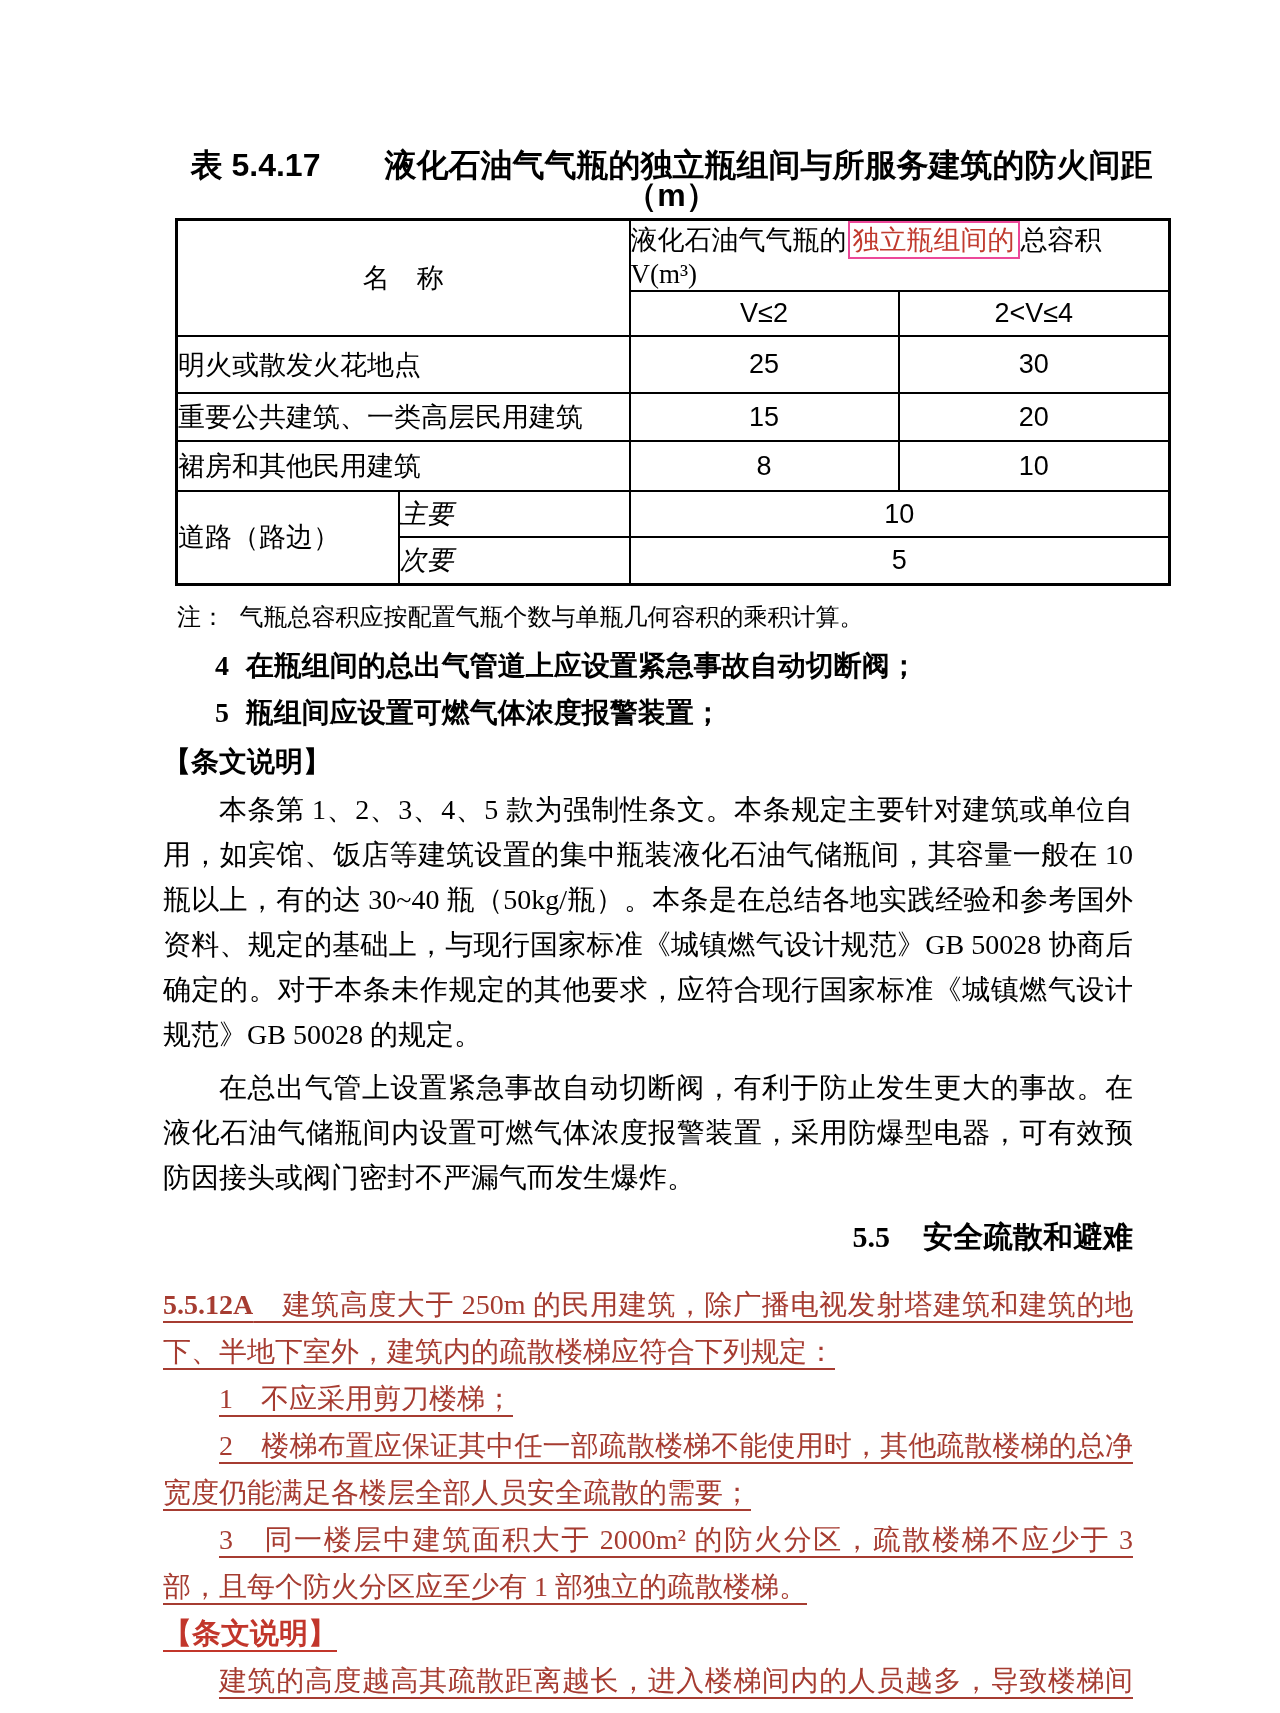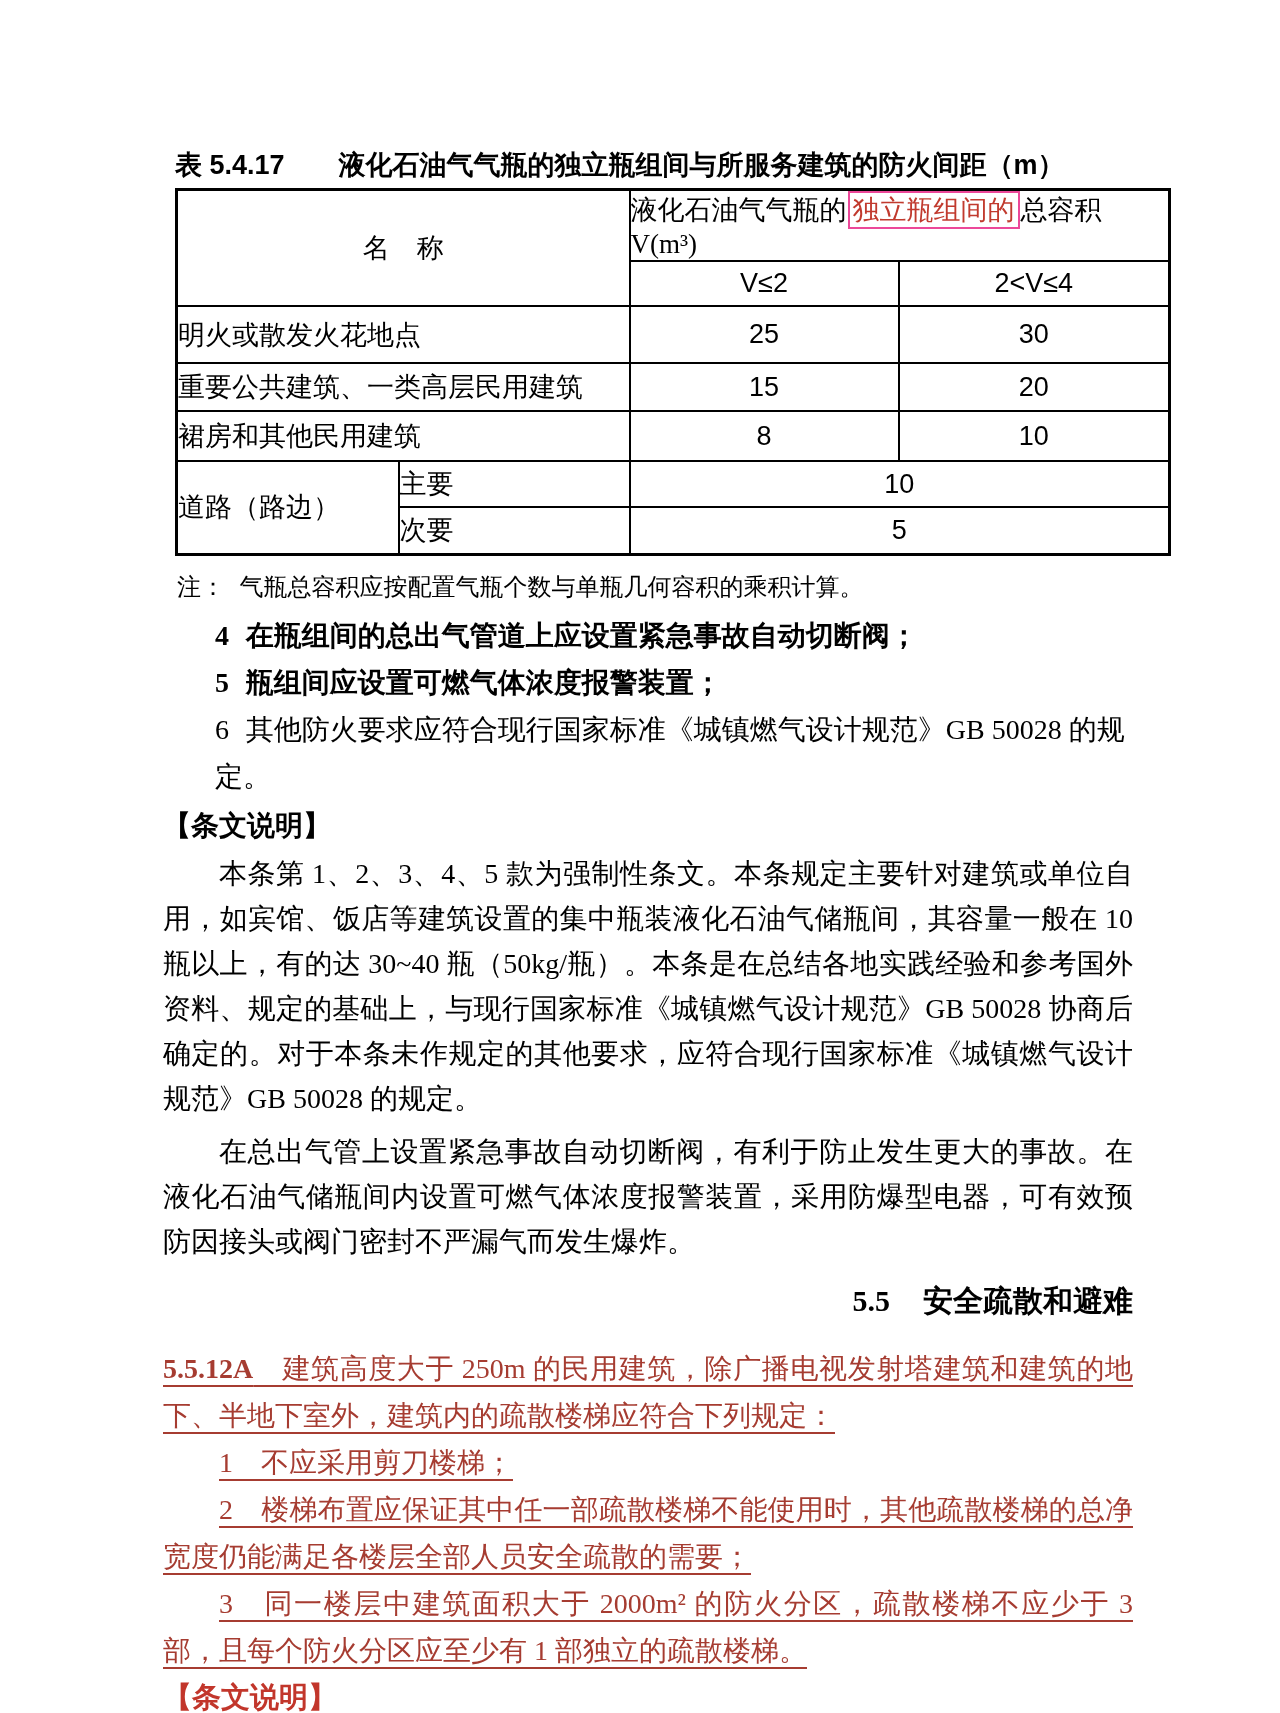--- a/index.html
+++ b/index.html
@@ -12,22 +12,22 @@
   html,body{margin:0;padding:0;background:#ffffff;}
   .page{
     width:1280px;height:1713px;background:#ffffff;color:#000;
     overflow:hidden;position:relative;
     font-family:var(--serif);
   }
   .content{margin-left:163px;width:1010px;}
 
   
   .table-caption{
-    margin:150px 0 8px 12px;width:993px;text-align:left;
-    font-family:var(--sans);font-weight:bold;font-size:27px;line-height:30px;
+    margin:150px 0 8px 12px;width:993px;text-align:center;
+    font-family:var(--sans);font-weight:bold;font-size:32px;line-height:30px;
   }
   table.spec{
     margin-left:12px;width:993px;border-collapse:collapse;table-layout:fixed;
     border:3px solid #000;
   }
   table.spec td{
     border:2px solid #000;font-family:var(--sans);font-size:27px;
     vertical-align:middle;padding:0;
   }
   .h-row1 td{height:68px;}
@@ -41,21 +41,21 @@
   td.c-cap{padding-left:12px;}
   .redbox{
     color:#C13A2E;border:2px solid #ec4899;padding:0 3px;margin:0 1px;
     display:inline-block;line-height:34px;
   }
   .serif{font-family:var(--serif);}
   td.v-head{text-align:center;font-family:var(--serif);font-size:28px;}
   td.num-cell{text-align:center;font-family:var(--serif);font-size:28px;}
   td.rowname{padding-left:22px;}
   td.roadlabel{padding-left:24px;}
-  td.roadtype{padding-left:20px;}
+  td.roadtype{padding-left:20px;font-style:italic;}
 
   .note-line{margin:16px 0 0 14px;font-family:Liberation Sans, sans-serif;font-size:24px;line-height:30px;}
   .note-label{margin-right:0.6em;}
 
   
   .clauses{margin-top:10px;}
   .clause-line{padding-left:52px;font-size:28px;line-height:47px;}
   .clause-bold{font-family:var(--sans);font-weight:bold;}
   .clause-serif{font-family:var(--serif);font-weight:normal;}
   .clause-num{display:inline-block;font-family:var(--serif);margin-right:0.6em;}
@@ -152,23 +152,20 @@
       <span class="note-label">注：</span><span>气瓶总容积应按配置气瓶个数与单瓶几何容积的乘积计算。</span>
     </div>
 
     <div class="clauses">
       <div class="clause-line clause-bold">
         <span class="clause-num">4</span><span>在瓶组间的总出气管道上应设置紧急事故自动切断阀；</span>
       </div>
       <div class="clause-line clause-bold">
         <span class="clause-num">5</span><span>瓶组间应设置可燃气体浓度报警装置；</span>
       </div>
-      <div class="clause-line clause-serif">
-        <span class="clause-num">6</span><span>其他防火要求应符合现行国家标准《城镇燃气设计规范》GB 50028 的规定。</span>
-      </div>
     </div>
 
     <div class="expl-label">【条文说明】</div>
     <p class="body-para">本条第 1、2、3、4、5 款为强制性条文。本条规定主要针对建筑或单位自用，如宾馆、饭店等建筑设置的集中瓶装液化石油气储瓶间，其容量一般在 10 瓶以上，有的达 30~40 瓶（50kg/瓶）。本条是在总结各地实践经验和参考国外资料、规定的基础上，与现行国家标准《城镇燃气设计规范》GB 50028 协商后确定的。对于本条未作规定的其他要求，应符合现行国家标准《城镇燃气设计规范》GB 50028 的规定。</p>
     <p class="body-para second">在总出气管上设置紧急事故自动切断阀，有利于防止发生更大的事故。在液化石油气储瓶间内设置可燃气体浓度报警装置，采用防爆型电器，可有效预防因接头或阀门密封不严漏气而发生爆炸。</p>
 
     <div class="section-heading">
       <span class="section-number">5.5</span><span class="section-title">安全疏散和避难</span>
     </div>
 

